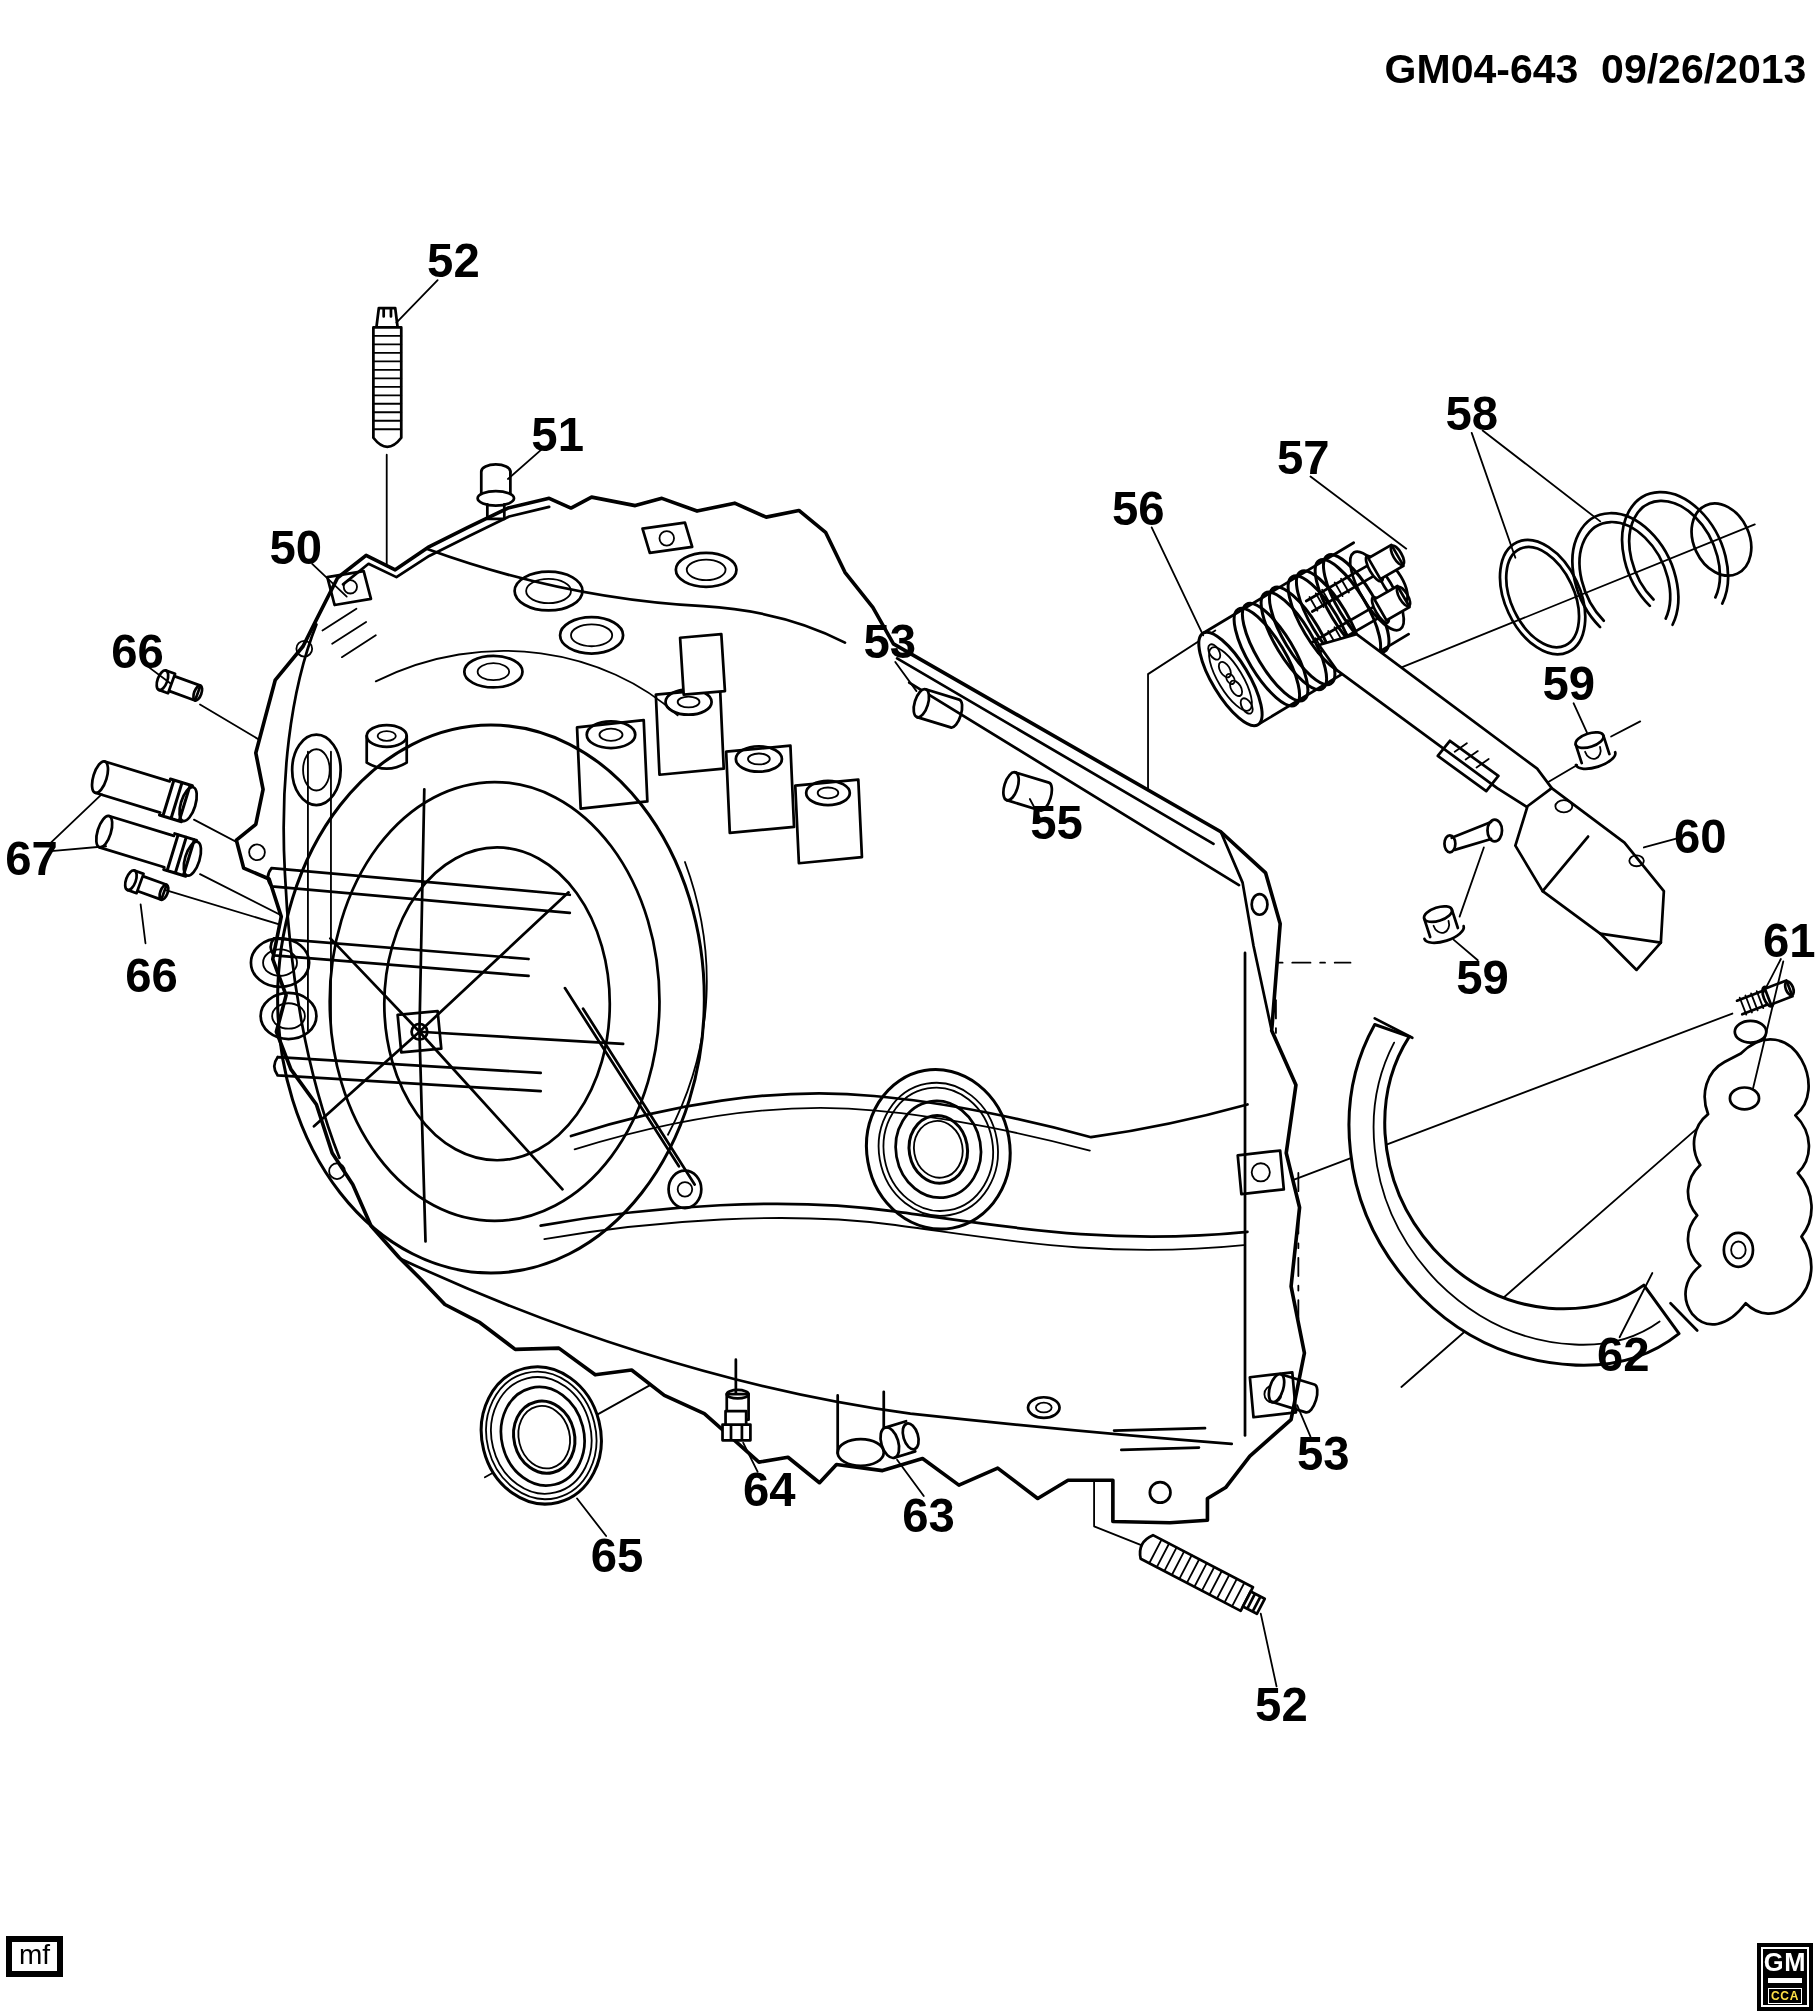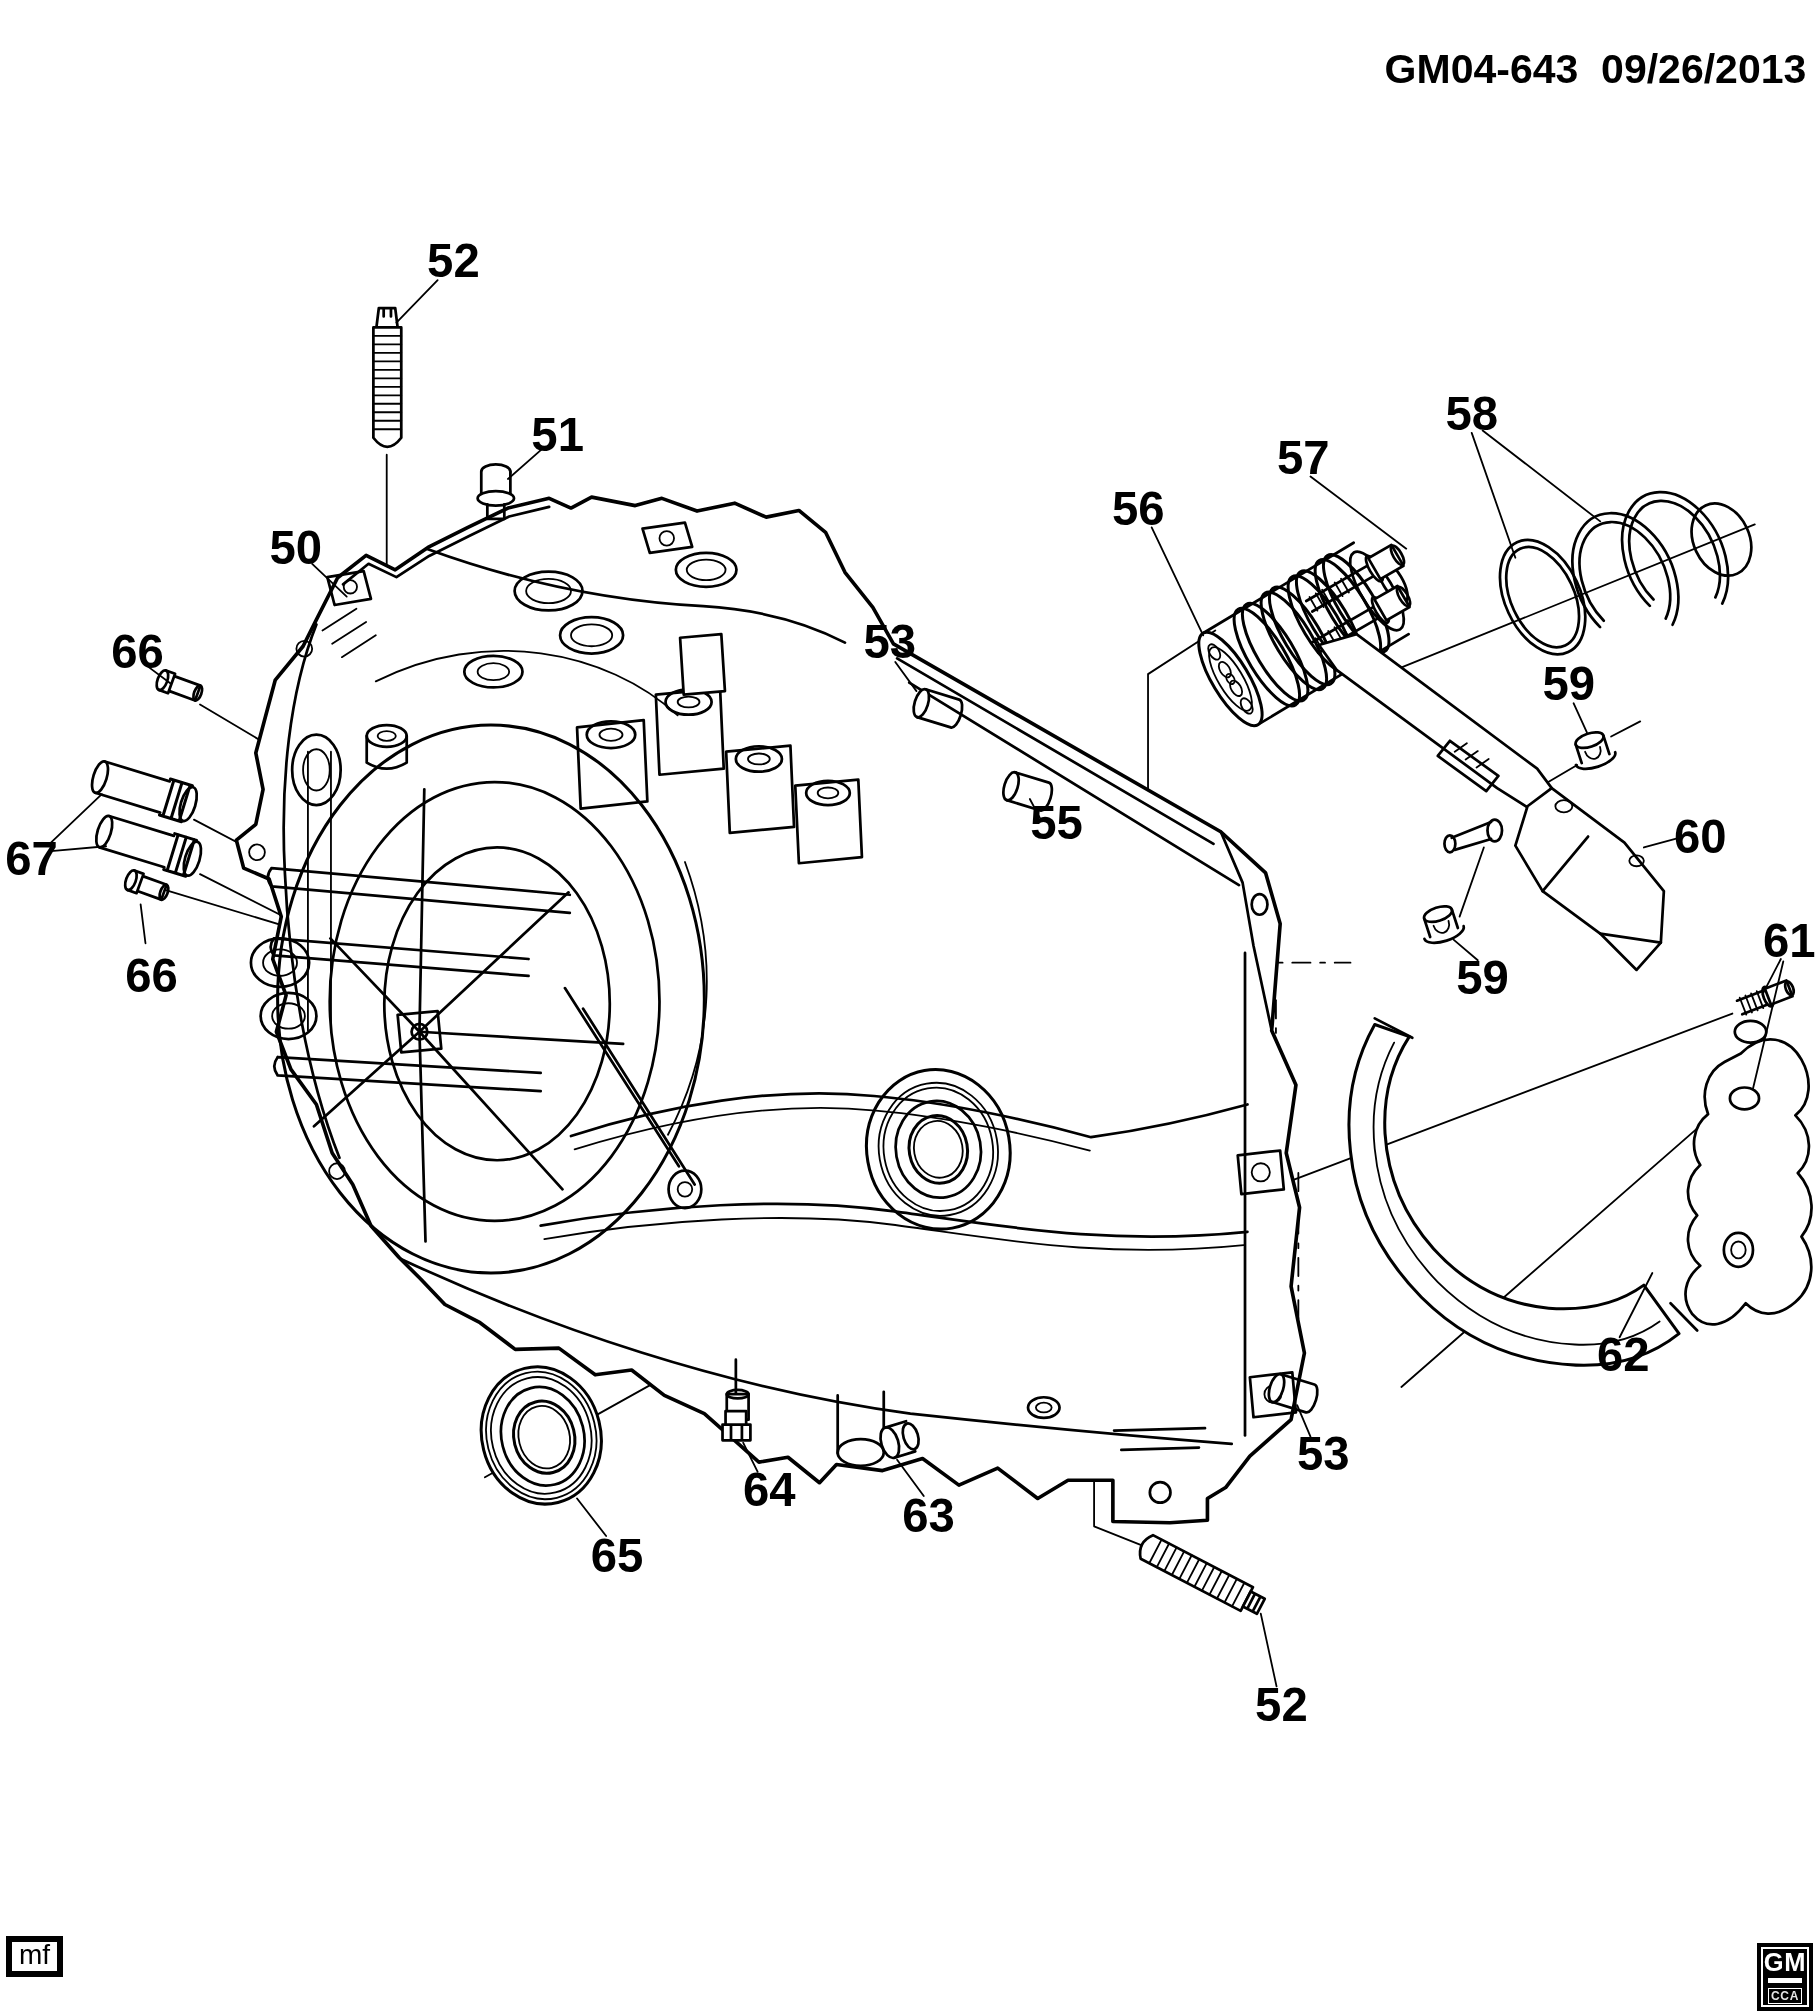--- a/index.html
+++ b/index.html
@@ -15,21 +15,21 @@
   
   .hdr{position:absolute;top:6px;right:9.7px;font:600 41px "Liberation Sans",sans-serif;color:#000;letter-spacing:0px;white-space:pre;margin-top:40px;}
   
   .mfbox{position:absolute;left:6px;top:1936px;width:45px;height:29px;border:6px solid #000;
          display:flex;align-items:flex-end;justify-content:center;font:400 28px "Liberation Sans",sans-serif;color:#000;background:#fff;}
   
   .gmbadge{position:absolute;left:1757px;top:1943px;width:56px;height:68px;background:#000;box-sizing:border-box;padding:3.6px;}
   .gmbadge .inner{width:100%;height:100%;border:2.4px solid #fff;box-sizing:border-box;display:flex;flex-direction:column;align-items:center;justify-content:space-between;padding:1.2px 1.8px;}
   .gmbadge .gmtxt{font:700 25.5px "Liberation Sans",sans-serif;color:#fff;line-height:24px;letter-spacing:0.6px;}
   .gmbadge .bar{width:34px;height:4.8px;background:#fff;}
-  .gmbadge .cca{border:1.8px solid #fff;padding:0 1.8px;font:700 12px "Liberation Sans",sans-serif;color:#e5e5e5;line-height:14.5px;letter-spacing:0.6px;}
+  .gmbadge .cca{border:1.8px solid #fff;padding:0 1.8px;font:700 12px "Liberation Sans",sans-serif;color:#fde047;line-height:14.5px;letter-spacing:0.6px;}
 </style>
 </head>
 <body>
 
 <div id="stage">
 
   <div class="hdr"><span>GM04-643</span>  <span>09/26/2013</span></div>
 
   <svg class="art" width="1816" height="2015" viewBox="0 0 2996 3324">
 

